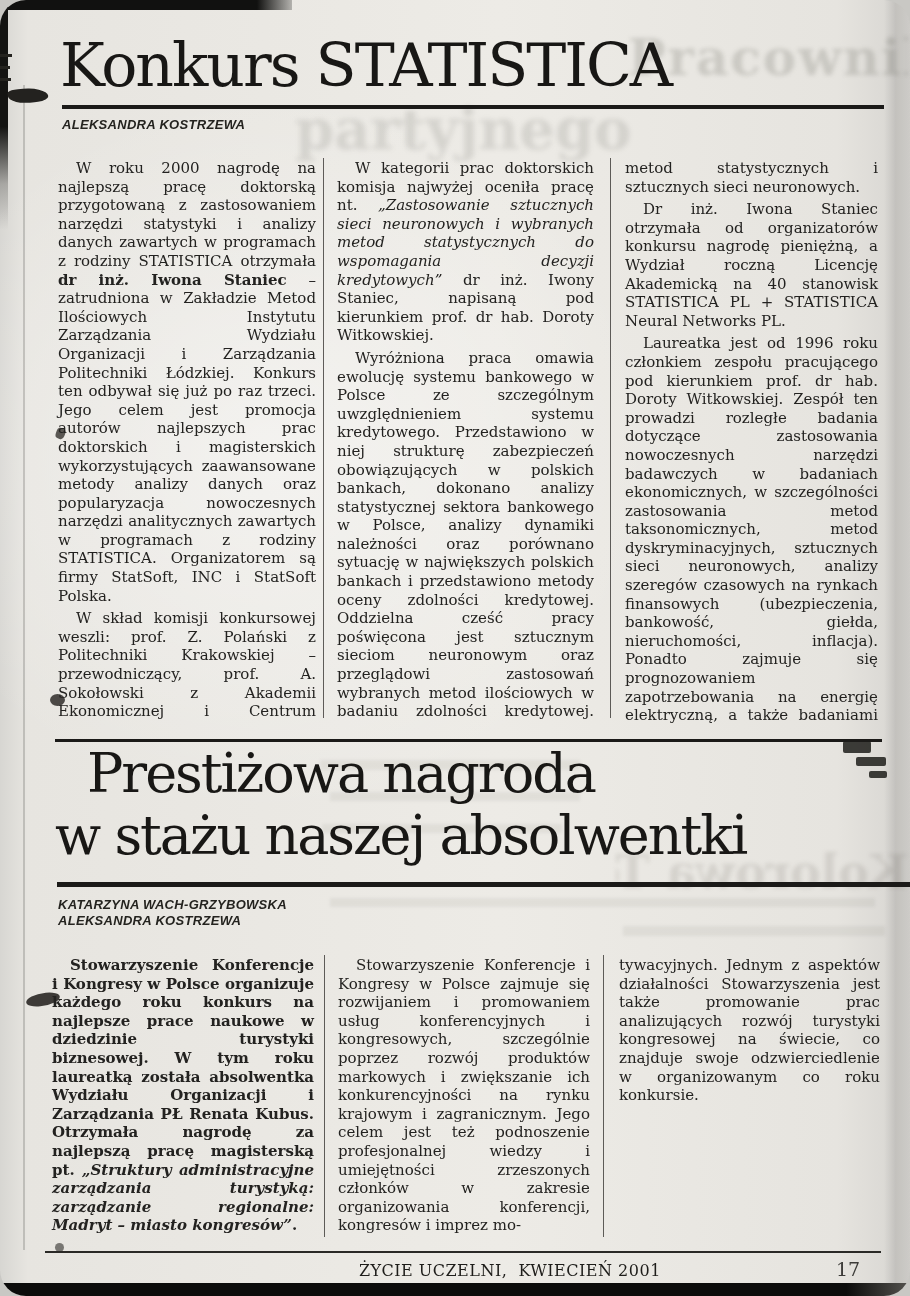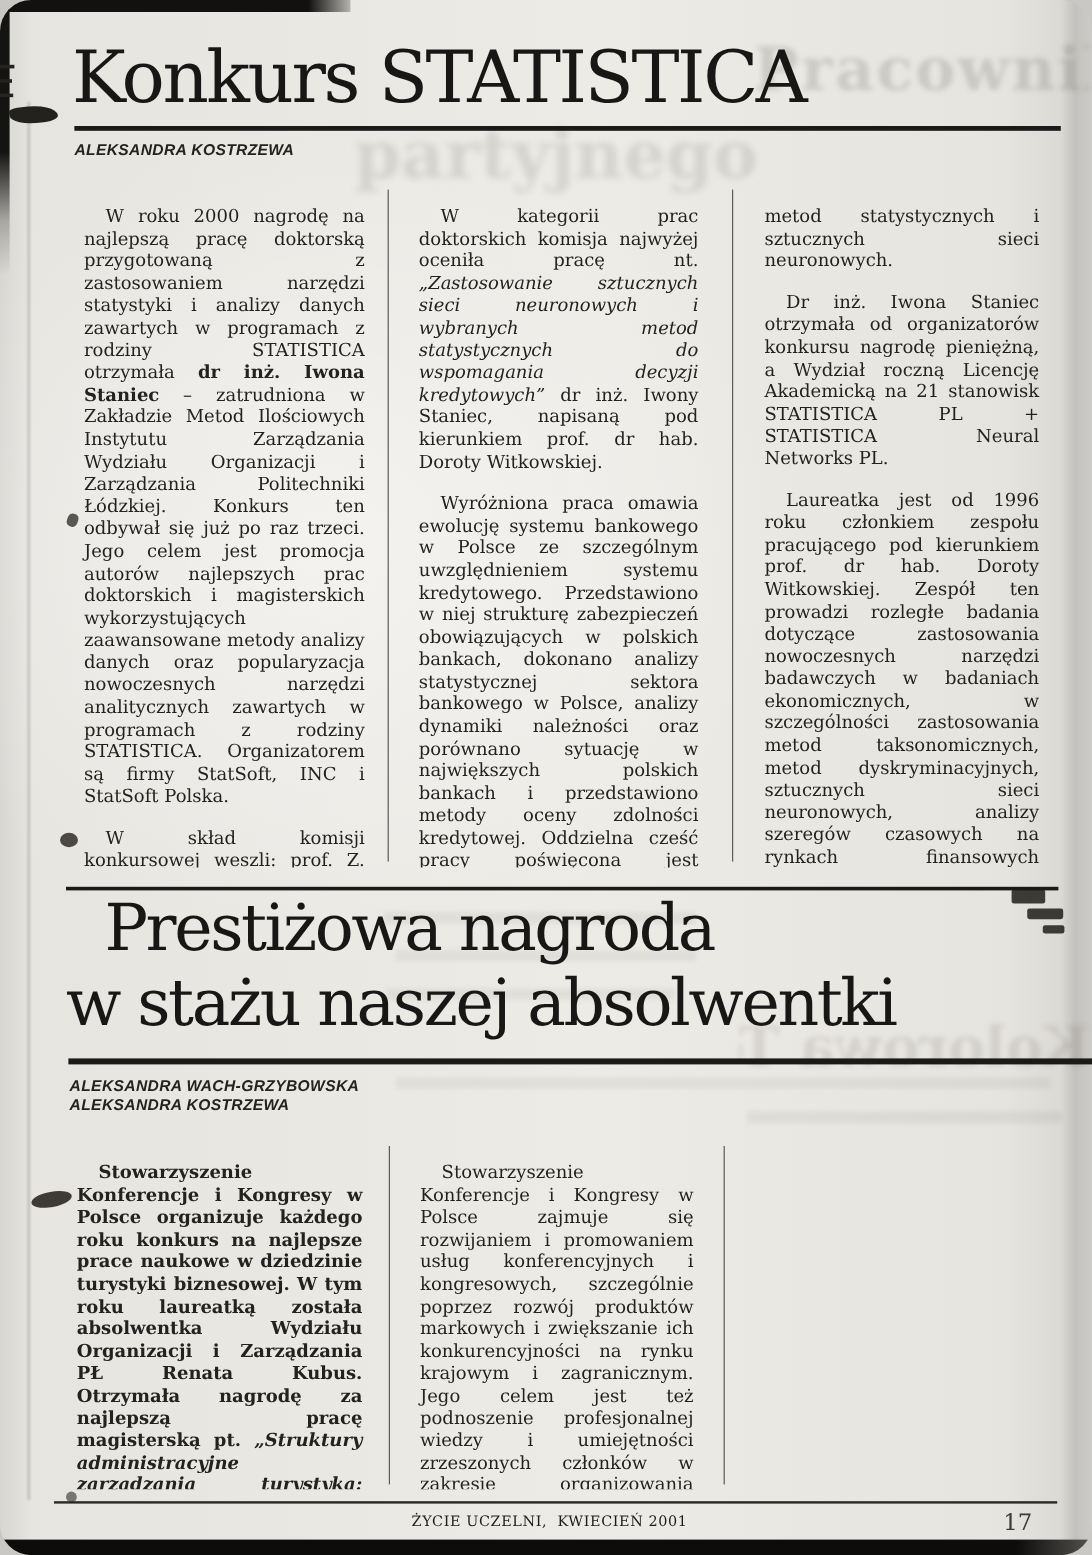--- a/index.html
+++ b/index.html
@@ -39,36 +39,36 @@
   .t1{position:absolute;left:60px;top:30px;margin:0;font-size:60px;font-weight:normal;
     letter-spacing:-2px;color:#181715;}
   .t2{position:absolute;left:55px;margin:0;font-size:54px;font-weight:normal;
     letter-spacing:-2px;color:#181715;}
   .t2a{top:742px;margin-left:32px;} .t2b{top:804px;}
   .rule{position:absolute;background:#1b1a18;}
   .byline{position:absolute;font-family:"Liberation Sans","DejaVu Sans",sans-serif;
     font-weight:bold;font-style:italic;font-size:13px;letter-spacing:0.3px;color:#24231f;}
   .col{position:absolute;overflow:hidden;font-size:15px;line-height:18.6px;color:#232220;
     text-align:justify;hyphens:auto;-webkit-hyphens:auto;}
-  .col p{margin:16px;}
+  .col p{margin:4px;}
   .ind{text-indent:18px;}
   .vrule{position:absolute;width:1px;background:rgba(45,43,40,0.75);}
   .a1col{top:155px;height:568px;}
   .a1c1{left:54px;width:266px;} .a1c2{left:333px;width:265px;} .a1c3{left:621px;width:261px;}
   .v11{left:323px;top:158px;height:560px;} .v12{left:610px;top:158px;height:560px;}
   .a2col{top:952px;height:289px;}
   .a2c1{left:48px;width:270px;font-weight:bold;} .a2c2{left:334px;width:260px;} .a2c3{left:615px;width:269px;}
   .v21{left:324px;top:955px;height:282px;} .v22{left:603px;top:955px;height:282px;}
   .r-t1{left:62px;top:105px;width:822px;height:4px;}
   .r-mid{left:55px;top:739px;width:827px;height:3px;}
   .r-t2{left:57px;top:882px;width:853px;height:5px;}
   .r-foot{left:45px;top:1251px;width:836px;height:2px;background:#2a2926;}
   .b1{left:62px;top:117px;}
   .b2a{left:58px;top:897px;} .b2b{left:58px;top:913px;}
-  .journal{position:absolute;left:343px;top:1261px;font-size:12px;letter-spacing:0.5px;
+  .journal{position:absolute;left:359px;top:1261px;font-size:16px;letter-spacing:0.5px;
     color:#1e1d1a;white-space:pre;}
   .pagenum{position:absolute;left:836px;top:1258px;font-size:19px;color:#3c3b38;}
   .bottombar{position:absolute;left:0;top:1283px;width:910px;height:13px;
     background:linear-gradient(90deg,#0c0c0b 0 93%,#55534f);}
 </style>
 </head>
 <body>
 
 <div class="page">
 
@@ -107,44 +107,45 @@
       <p class="ind">W skład komisji konkursowej weszli: prof. Z. Polański z Politechniki Krakowskiej – przewodniczący, prof. A. Sokołowski z Akademii Ekonomicznej i Centrum Onkologii w Krakowie, prof. W. Zieliński z SGGW w Warszawie, prof. J. Dąbkowski z Akademii Rolniczej w Krakowie i dr J. Wątroba z StatSoft Polska. Oceniono kilkadziesiąt prac z różnych dziedzin badań naukowych.</p>
     </div>
     <div class="vrule v11"></div>
     <div class="col a1col a1c2">
       <p class="ind"><span>W kategorii prac doktorskich komisja najwyżej oceniła pracę nt. </span><i>„Zastosowanie sztucznych sieci neuronowych i wybranych metod statystycznych do wspomagania decyzji kredytowych”</i><span> dr inż. Iwony Staniec, napisaną pod kierunkiem prof. dr hab. Doroty Witkowskiej.</span></p>
       <p class="ind">Wyróżniona praca omawia ewolucję systemu bankowego w Polsce ze szczególnym uwzględnieniem systemu kredytowego. Przedstawiono w niej strukturę zabezpieczeń obowiązujących w polskich bankach, dokonano analizy statystycznej sektora bankowego w Polsce, analizy dynamiki należności oraz porównano sytuację w największych polskich bankach i przedstawiono metody oceny zdolności kredytowej. Oddzielna cześć pracy poświęcona jest sztucznym sieciom neuronowym oraz przeglądowi zastosowań wybranych metod ilościowych w badaniu zdolności kredytowej. Całość materiału przeanalizowano weryfikując metody preprocessingu i doboru zmiennych diagnostycznych oraz dokonano porównania efektywności i skuteczności procesu podejmowania decyzji kredytowych na podstawie wybranych</p>
     </div>
     <div class="vrule v12"></div>
     <div class="col a1col a1c3">
       <p>metod statystycznych i sztucznych sieci neuronowych.</p>
-      <p class="ind">Dr inż. Iwona Staniec otrzymała od organizatorów konkursu nagrodę pieniężną, a Wydział roczną Licencję Akademicką na 21 stanowisk STATISTICA PL + STATISTICA Neural Networks PL.</p>
+      <p class="ind">Dr inż. Iwona Staniec otrzymała od organizatorów konkursu nagrodę pieniężną, a Wydział roczną Licencję Akademicką na 40 stanowisk STATISTICA PL + STATISTICA Neural Networks PL.</p>
       <p class="ind">Laureatka jest od 1996 roku członkiem zespołu pracującego pod kierunkiem prof. dr hab. Doroty Witkowskiej. Zespół ten prowadzi rozległe badania dotyczące zastosowania nowoczesnych narzędzi badawczych w badaniach ekonomicznych, w szczególności zastosowania metod taksonomicznych, metod dyskryminacyjnych, sztucznych sieci neuronowych, analizy szeregów czasowych na rynkach finansowych (ubezpieczenia, bankowość, giełda, nieruchomości, inflacja). Ponadto zajmuje się prognozowaniem zapotrzebowania na energię elektryczną, a także badaniami dotyczącymi zastosowania szeroko rozumianych metod ilościowych w analizach marketingowych (np. segmentacja klientów salonów samochodowych, badanie lojalności nabywców wobec marek polskich).</p>
     </div>
   </section>
 
   <div class="rule r-mid"></div>
 
   <section>
     <h1 class="t2 t2a">Prestiżowa nagroda</h1>
     <h1 class="t2 t2b">w stażu naszej absolwentki</h1>
     <div class="rule r-t2"></div>
-    <div class="byline b2a">ALEKSANDRA WACH-GRZYBOWSKA</div>
+    <div class="byline b2a">KATARZYNA WACH-GRZYBOWSKA</div>
     <div class="byline b2b">ALEKSANDRA KOSTRZEWA</div>
 
     <div class="col a2col a2c1">
       <p class="ind"><span>Stowarzyszenie Konferencje i Kongresy w Polsce organizuje każdego roku konkurs na najlepsze prace naukowe w dziedzinie turystyki biznesowej. W tym roku laureatką została absolwentka Wydziału Organizacji i Zarządzania PŁ </span><b>Renata Kubus</b><span>. Otrzymała nagrodę za najlepszą pracę magisterską pt. </span><i>„Struktury administracyjne zarządzania turystyką: zarządzanie regionalne: Madryt – miasto kongresów”</i><span>.</span></p>
       <p class="ind">Materiały do pracy autorka zbierała w trakcie stażu w Hiszpanii i z bogatej literatury obcojęzycznej.</p>
     </div>
     <div class="vrule v21"></div>
     <div class="col a2col a2c2">
       <p class="ind">Stowarzyszenie Konferencje i Kongresy w Polsce zajmuje się rozwijaniem i promowaniem usług konferencyjnych i kongresowych, szczególnie poprzez rozwój produktów markowych i zwiększanie ich konkurencyjności na rynku krajowym i zagranicznym. Jego celem jest też podnoszenie profesjonalnej wiedzy i umiejętności zrzeszonych członków w zakresie organizowania konferencji, kongresów i imprez mo-</p>
     </div>
     <div class="vrule v22"></div>
     <div class="col a2col a2c3">
+      <p>tywacyjnych. Jednym z aspektów działalności Stowarzyszenia jest także promowanie prac analizujących rozwój turystyki kongresowej na świecie, co znajduje swoje odzwierciedlenie w organizowanym co roku konkursie.</p>
     </div>
   </section>
 
   <footer>
     <div class="rule r-foot"></div>
     <div class="journal">ŻYCIE UCZELNI,  KWIECIEŃ 2001</div>
     <div class="pagenum">17</div>
     <div class="bottombar"></div>
   </footer>
 

